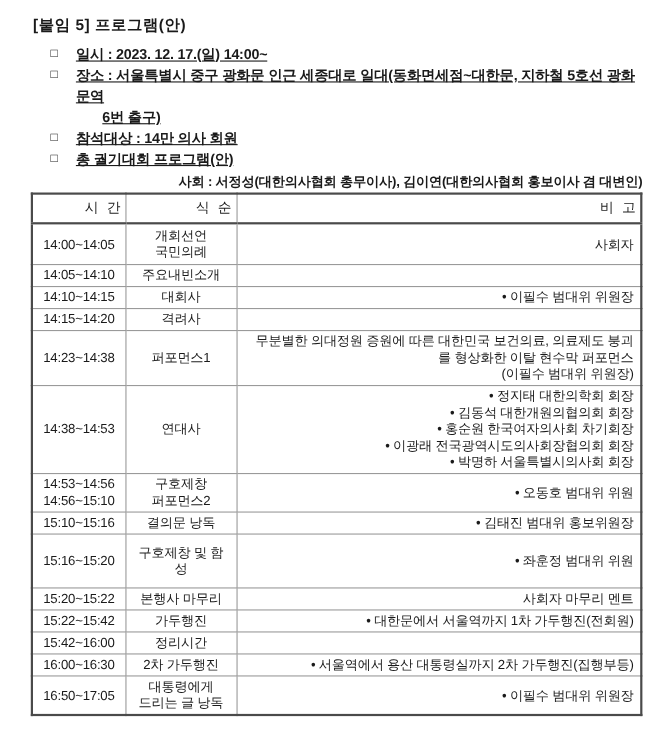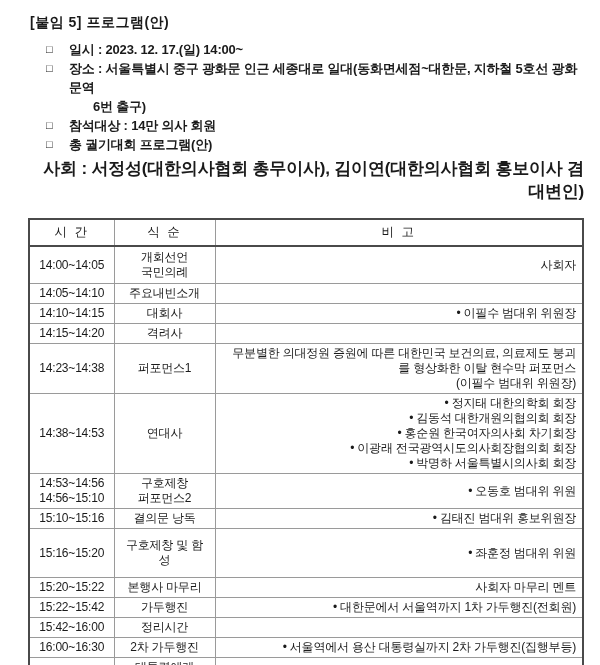--- a/index.html
+++ b/index.html
@@ -17,38 +17,38 @@
     font-size:14px; font-weight:700; letter-spacing:.5px; margin:2px 0 8px 2px;
   }
   .info-list{margin-left:18px;}
   .info-item{
     display:flex; align-items:flex-start;
     font-size:13px; font-weight:700; line-height:19px;
   }
   .info-item .bullet{
     width:14px; font-size:11px; margin-right:9px; line-height:19px; flex:0 0 auto;
   }
-  .info-item .lines{flex:1;}
+  .info-item .lines{flex:1;text-decoration:underline;}
   .info-item .lines .ln{line-height:19px; letter-spacing:-0.2px;}
   .info-item .lines .ln + .ln{padding-left:24px;}
   .mc-line{
-    width:556px; text-align:right; font-size:17px; font-weight:700;
-    margin:3px 0 15px 0; letter-spacing:-0.2px;
+    width:556px; text-align:right; font-size:12px; font-weight:700;
+    margin:3px 0 1px 0; letter-spacing:-0.2px;
   }
   table.program{
     width:556px; border-collapse:collapse; table-layout:fixed;
     border:2px solid var(--border-outer);
     font-size:12px;
   }
   table.program col.c-time{width:85px;}
   table.program col.c-item{width:101px;}
   table.program th{
     border:1px solid var(--border-inner);
     border-bottom:2px solid var(--border-outer);
-    font-weight:400; font-size:12.5px; padding:4px 2px; letter-spacing:2px;
+    font-weight:400; font-size:12.5px; padding:4px 2px; letter-spacing:2px;text-align:right;
   }
   table.program td{
     border:1px solid var(--border-inner);
     padding:2px 6px; line-height:15px; vertical-align:middle;
     white-space:pre-line; letter-spacing:-0.2px;
   }
   td.time,td.item{text-align:center; padding-left:2px; padding-right:2px;}
   td.note{text-align:right; padding-left:8px;}
   tbody tr:nth-child(1) td{padding-top:3px; padding-bottom:3px;}
   tbody tr:nth-child(9) td{padding-top:9px; padding-bottom:9px;}

